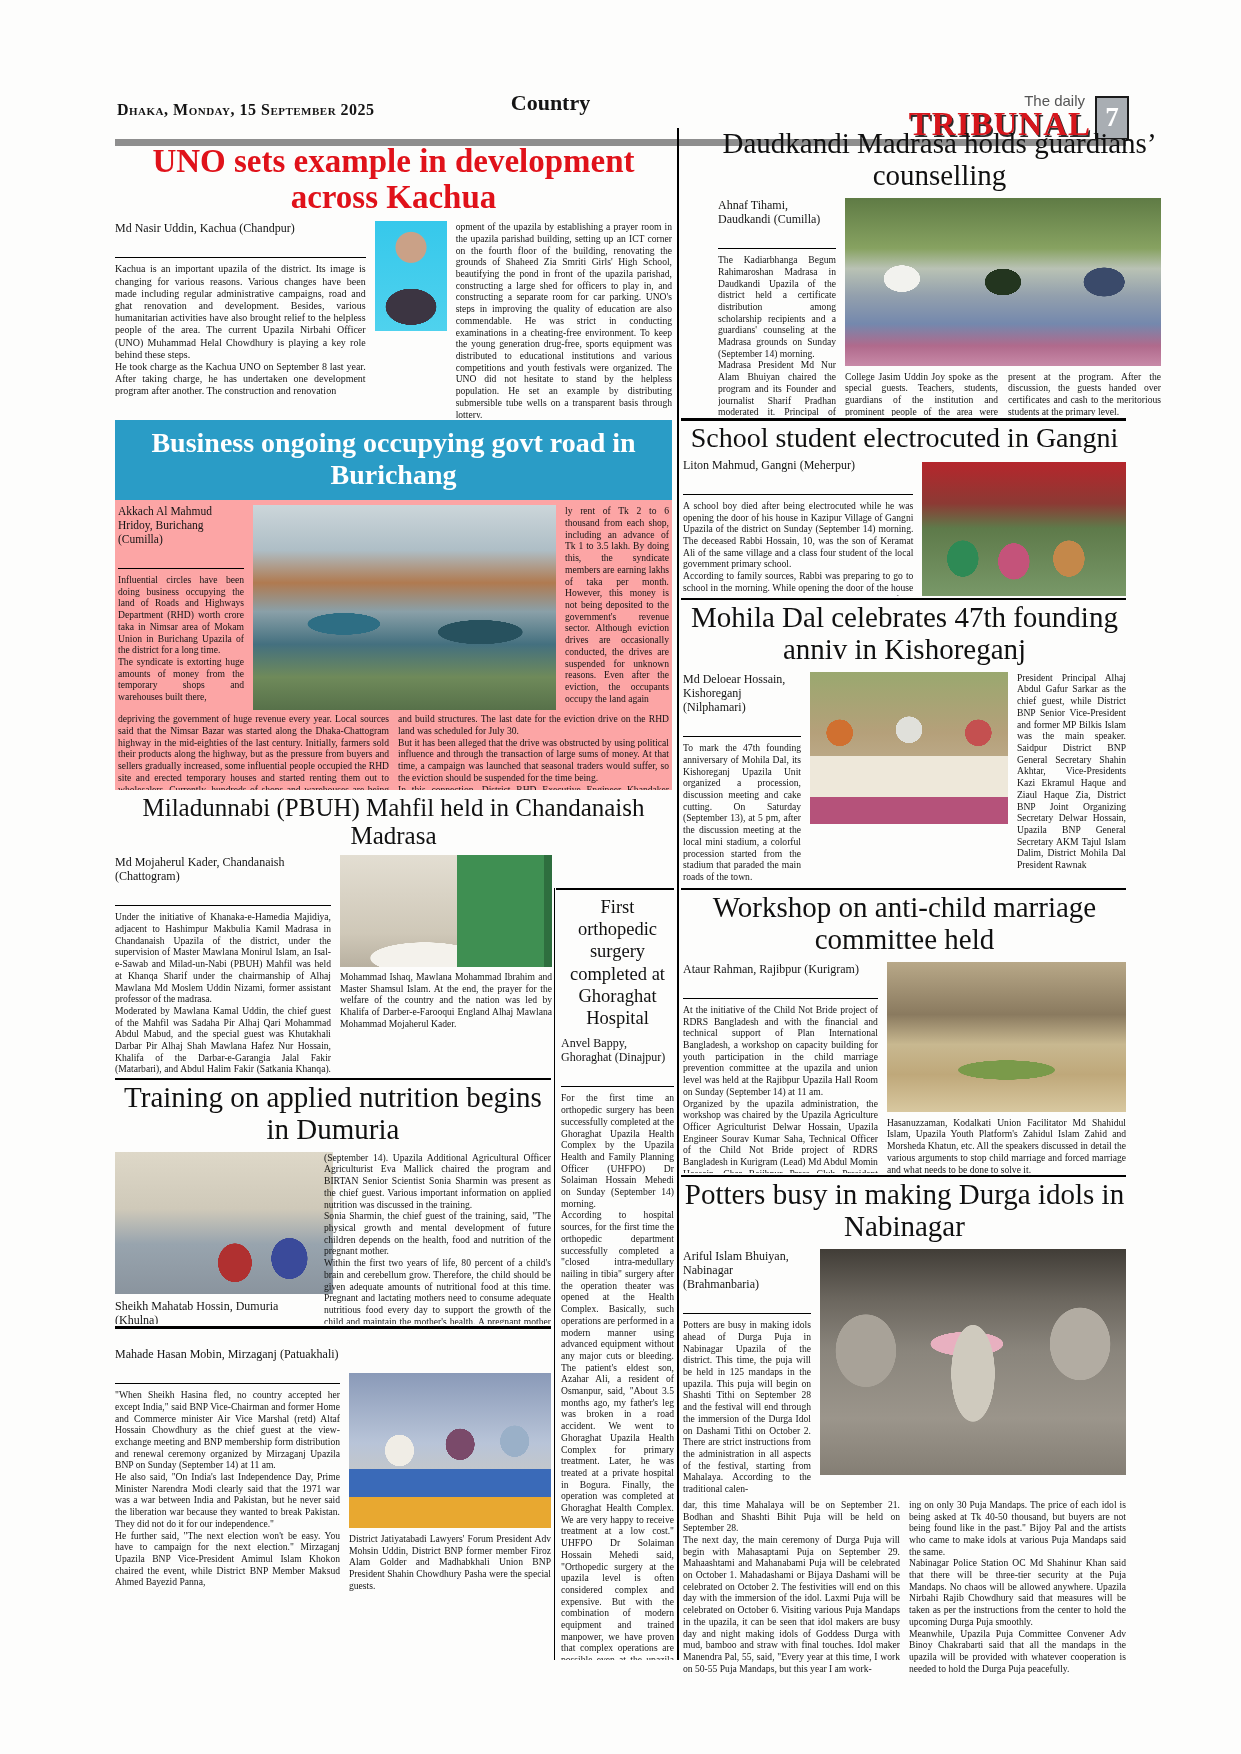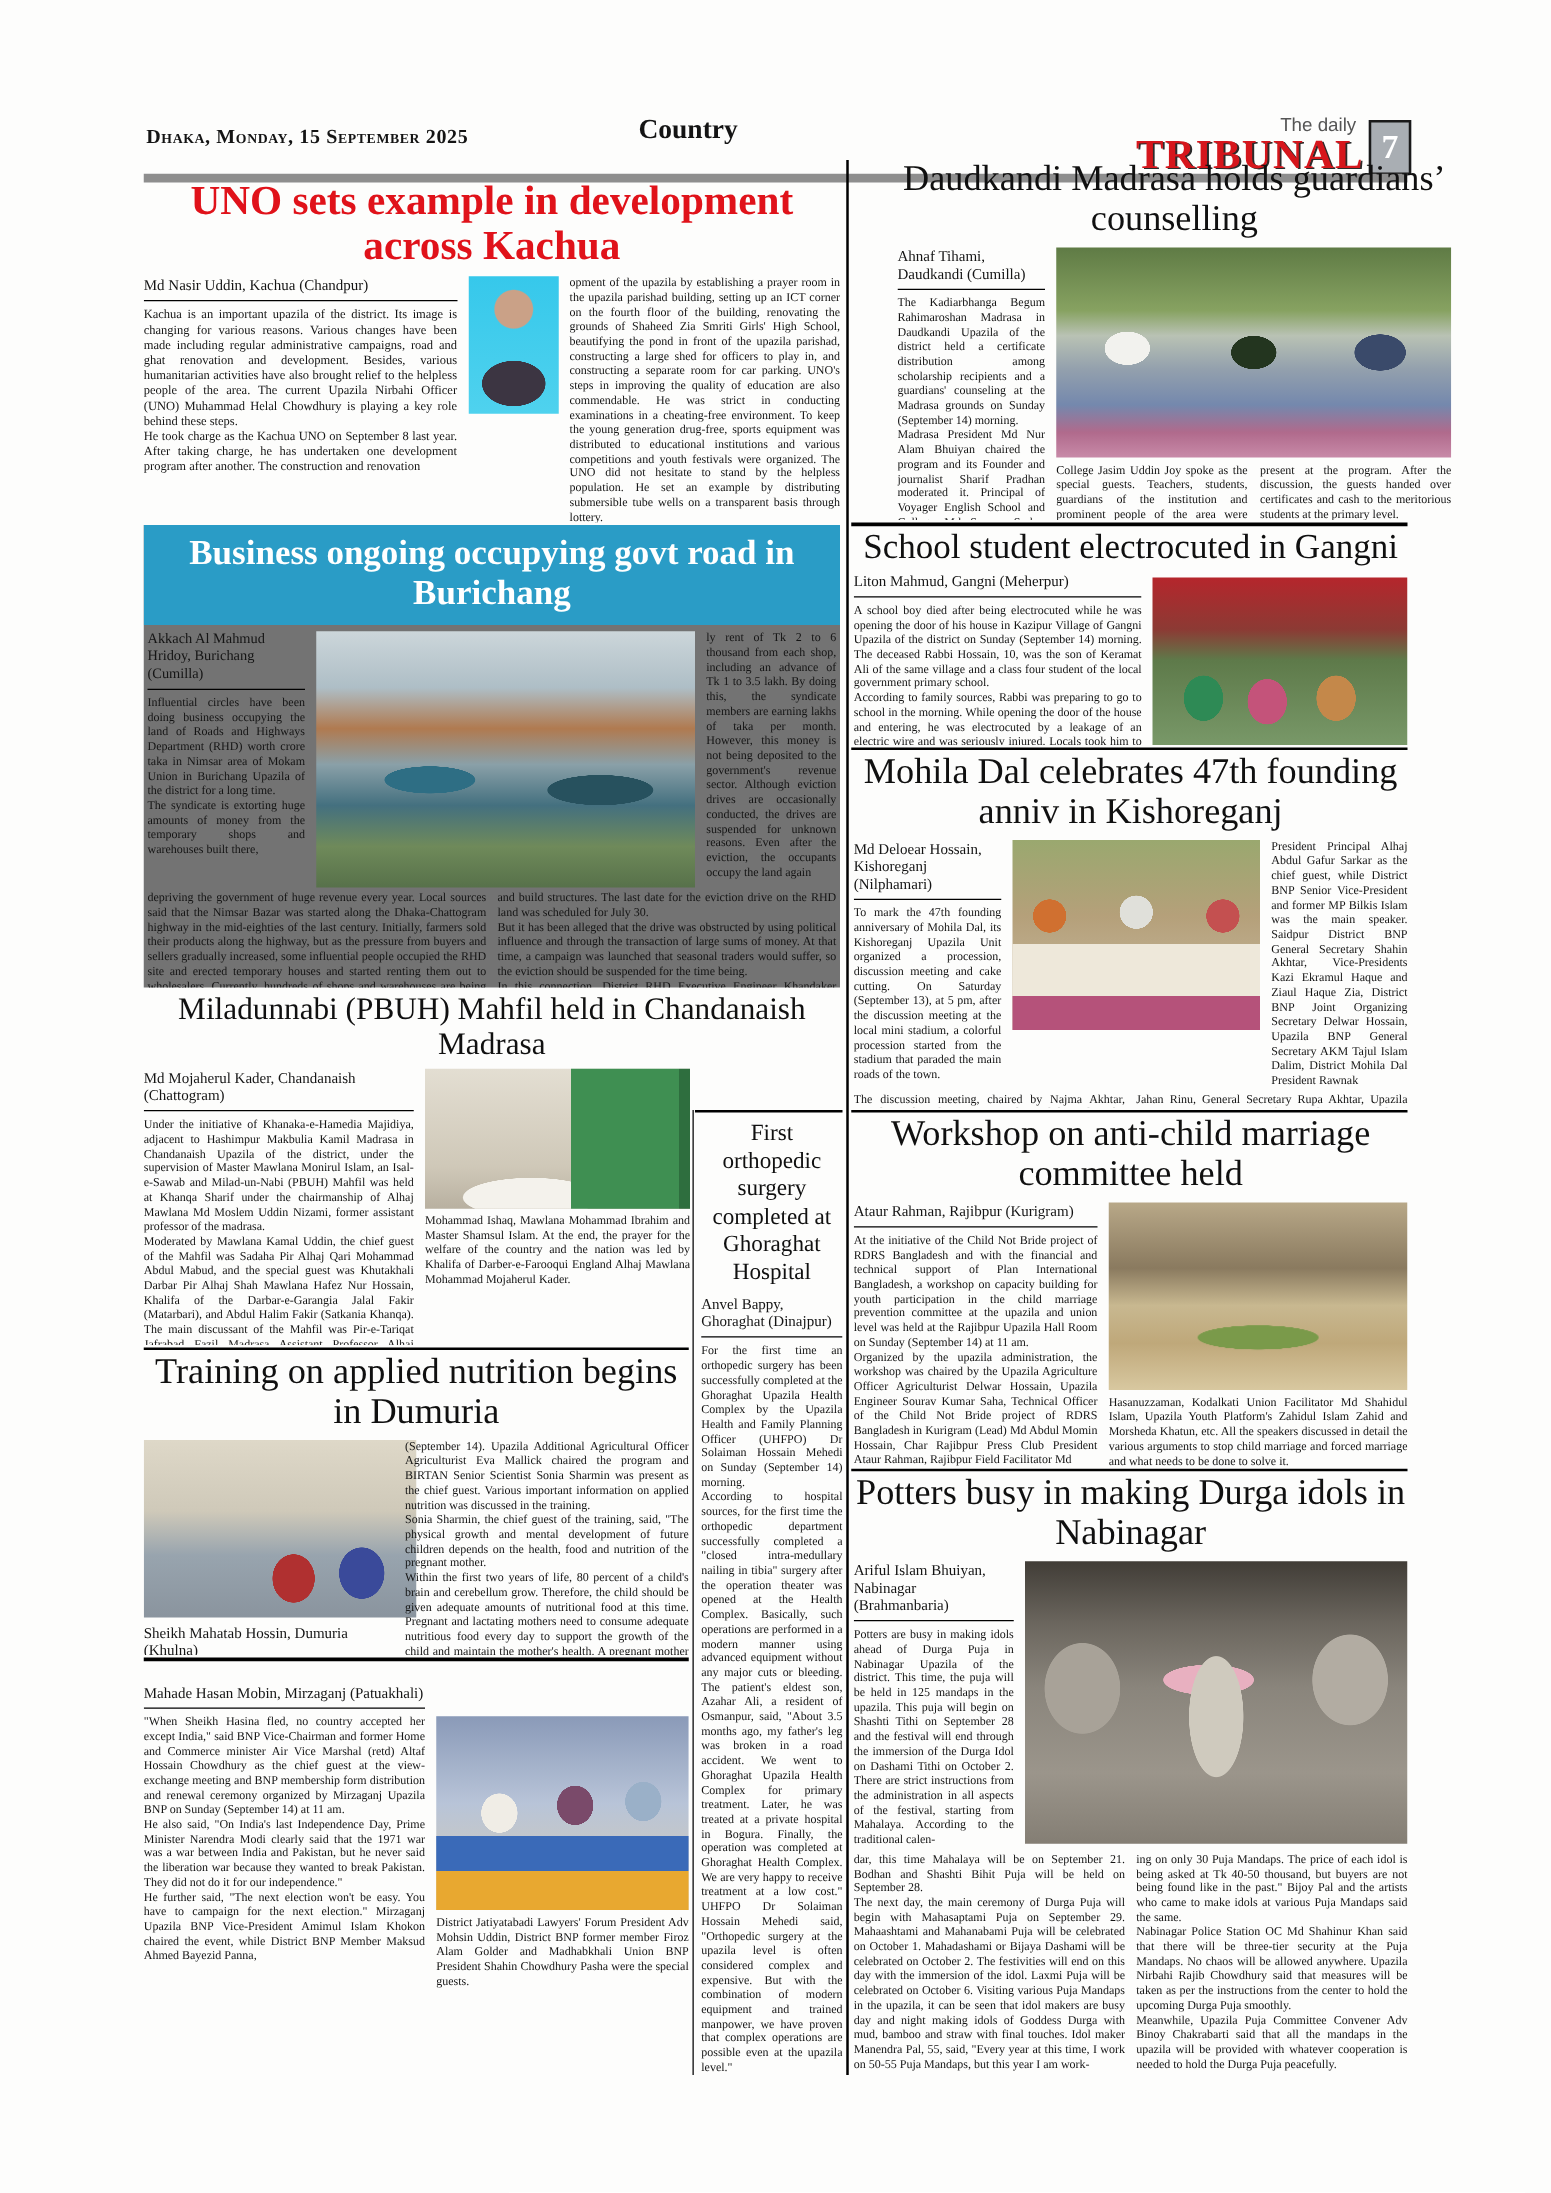--- a/index.html
+++ b/index.html
@@ -4,39 +4,39 @@
 <title>The Daily Tribunal - Country - Page 7</title>
 <style>
   html,body{margin:0;padding:0;background:#fff;}
   #page{position:relative;width:1241px;height:1754px;background:#fdfdfc;margin:0 auto;
         font-family:"Liberation Serif",serif;color:#141414;overflow:hidden;}
   .abs{position:absolute;}
   .article{position:absolute;overflow:hidden;}
   .headline{text-align:center;color:#101010;line-height:1.1;font-weight:400;
             font-family:"Liberation Serif",serif;}
   .byline{font-size:12px;line-height:1.18;border-bottom:1.5px solid #000;
-          padding-bottom:5px;margin-bottom:5px;font-weight:400;}
+          padding-bottom:22px;margin-bottom:5px;font-weight:400;}
   .bodytext{font-size:10px;line-height:1.22;text-align:justify;white-space:pre-line;}
   .cols{display:flex;gap:9px;align-items:flex-start;}
   .hr{position:absolute;background:#000;}
   .vr{position:absolute;background:#000;}
   .photo{flex:none;background:#ccc;}
   
   #hdr-date{left:117px;top:101px;font-size:16px;font-weight:bold;font-variant:small-caps;letter-spacing:.5px;}
   #hdr-section{left:0;right:140px;top:90px;text-align:center;font-size:22px;font-weight:bold;}
   #masthead{right:150px;top:92px;text-align:right;}
   #mh-tagline{font-size:15px;color:#555;font-family:"Liberation Sans",sans-serif;margin-right:6px;}
   #mh-title{font-size:33px;font-weight:bold;color:#d6161c;letter-spacing:1px;line-height:.95;
             text-shadow:1.5px 1.5px 0 #2b2b2b;font-family:"Liberation Serif",serif;}
   #pagebox{right:112px;top:96px;width:30px;height:40px;background:#a9aeb3;border:2.5px solid #1a1a1a;
            color:#fff;font-size:27px;font-weight:bold;text-align:center;line-height:38px;}
   #graybar{left:115px;top:139px;width:1011px;height:7px;background:#8e8e8e;}
   
   #a-uno .headline{font-size:33px;font-weight:bold;color:#e0121a;line-height:1.08;}
-  #a-burichang{background:#737373;}
+  #a-burichang{background:#fca5a5;}
   #a-burichang .banner{background:#2a9cc6;color:#fff;font-weight:bold;font-size:28px;
        text-align:center;line-height:1.15;padding:7px 6px 9px;}
   #a-daudkandi .headline,#a-workshop .headline,#a-dumuria .headline,
   #a-hasina .headline,#a-potters .headline,#a-mohila .headline{font-size:29px;}
   #a-gangni .headline{font-size:28px;}
   #a-milad .headline{font-size:25px;}
   #a-ortho .headline{font-size:18.5px;line-height:1.2;}
   .narrow{font-size:9.6px;}
   
   .ph-uno{width:72px;height:110px;background:

